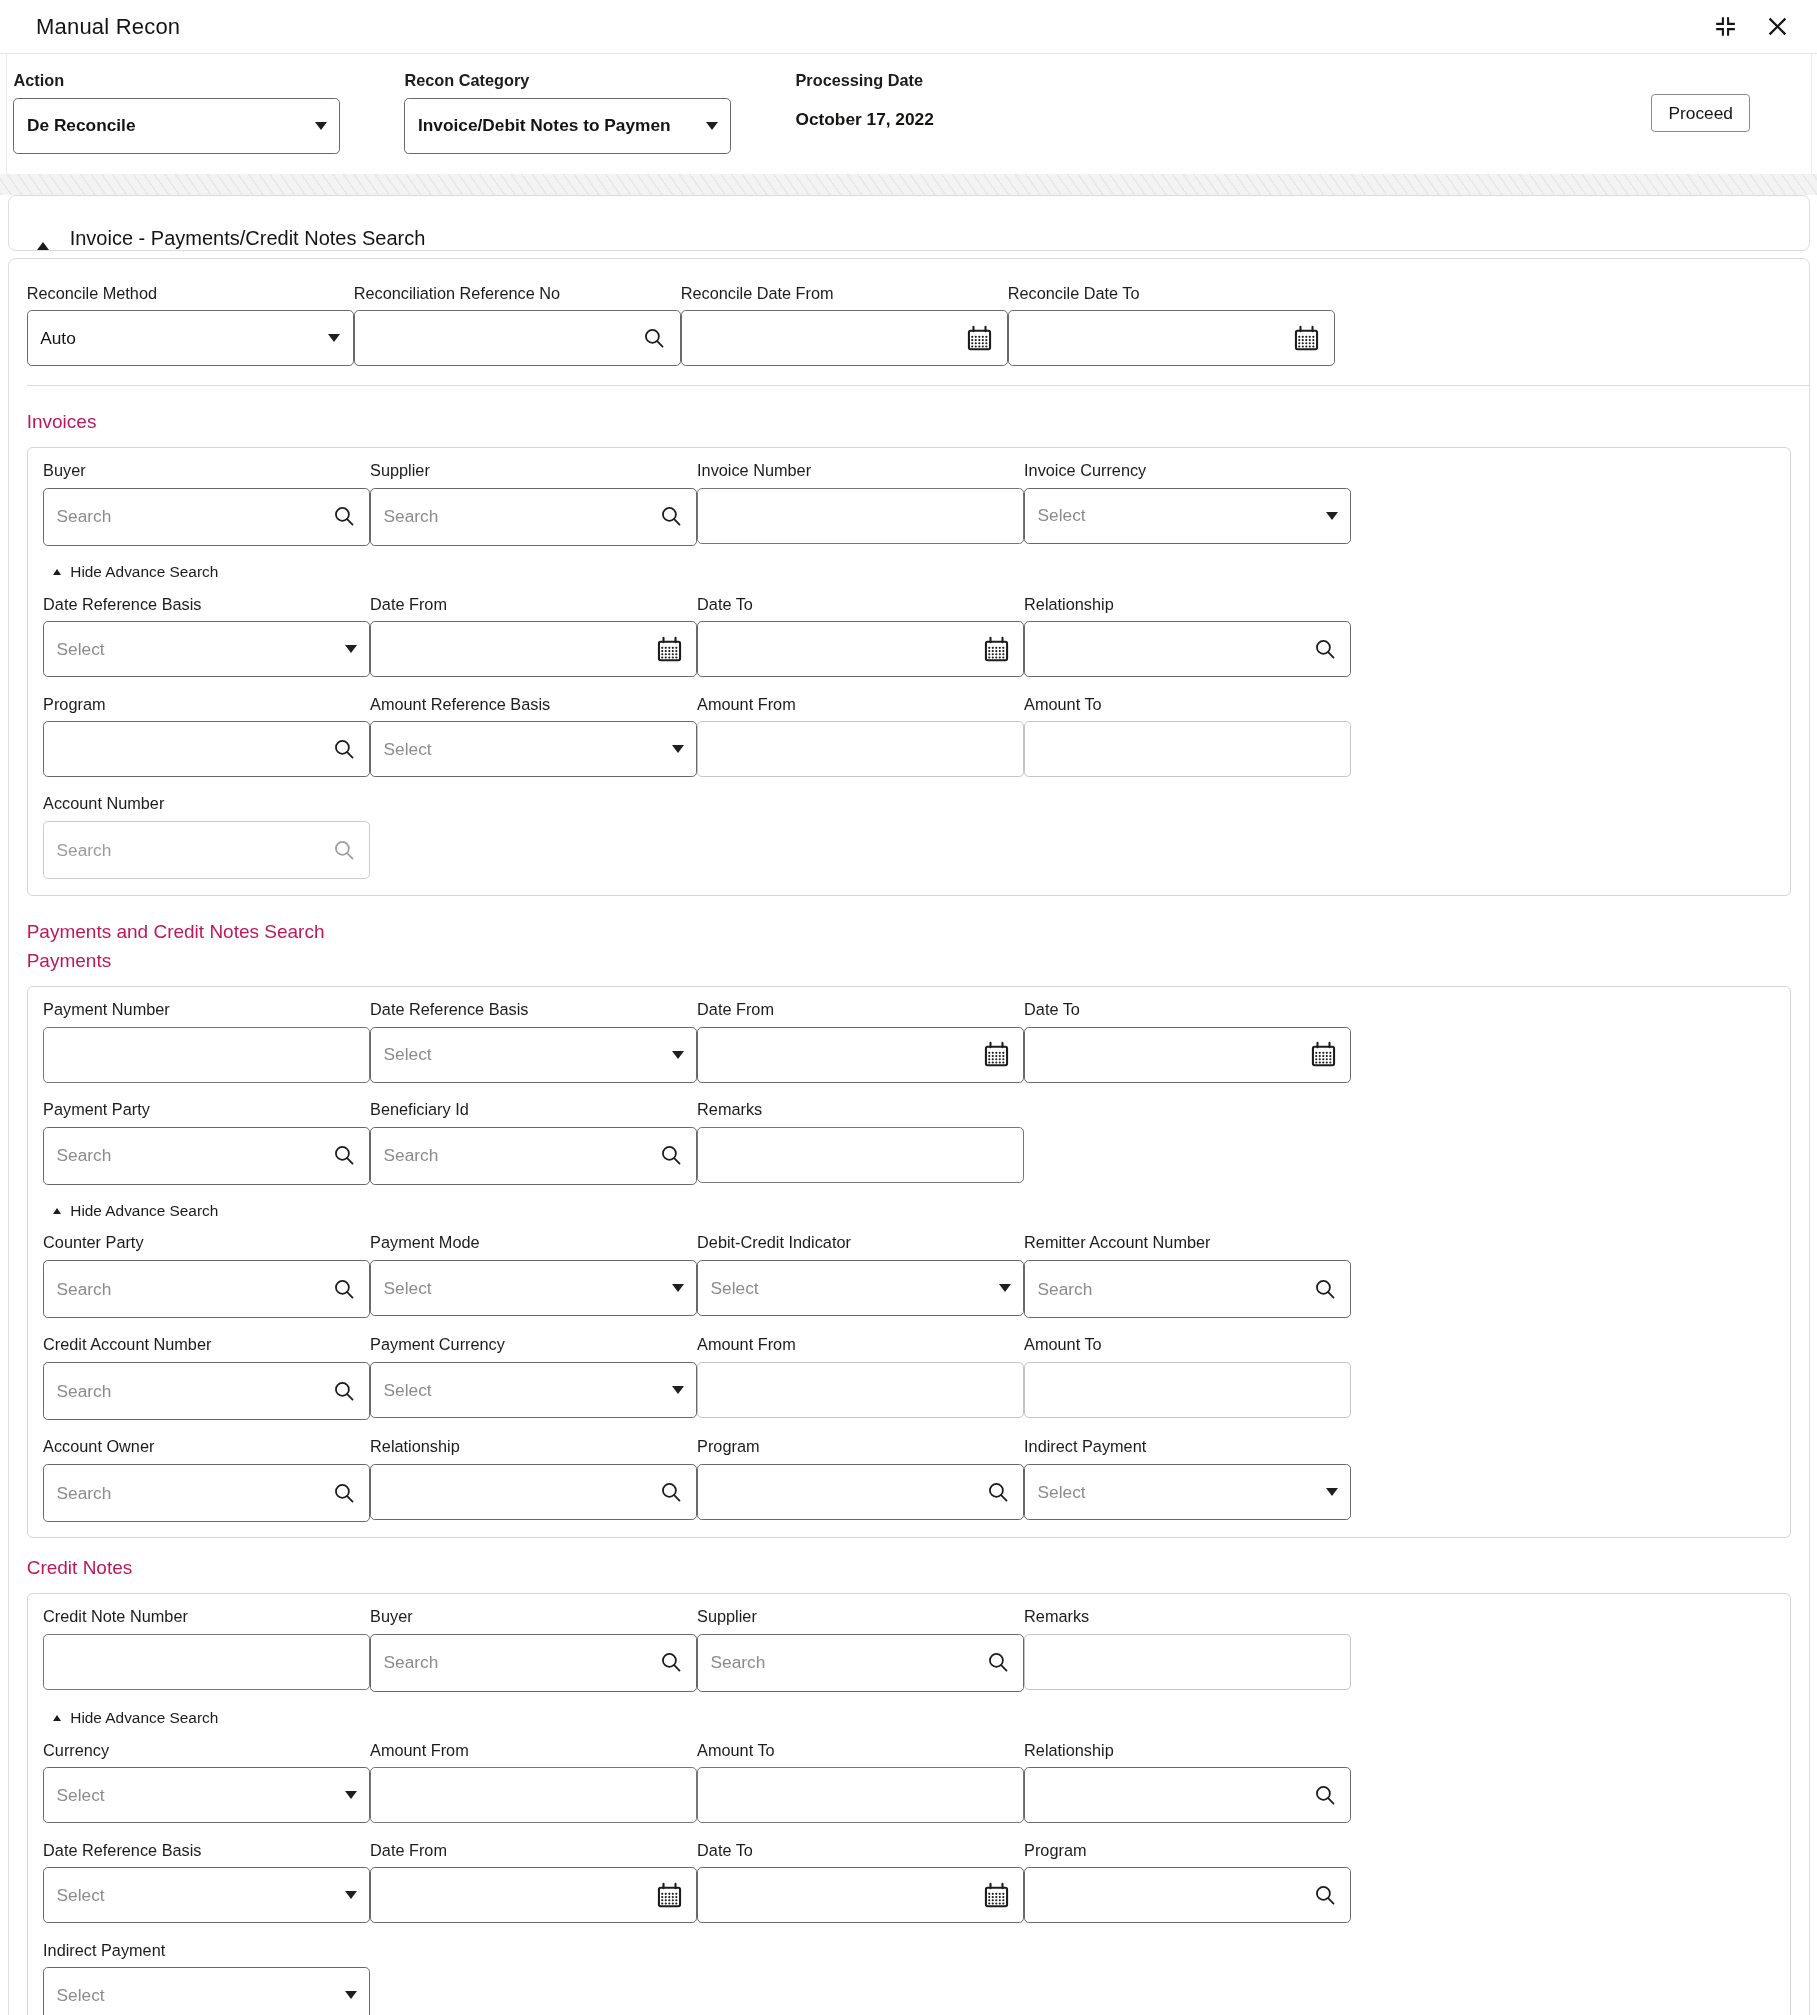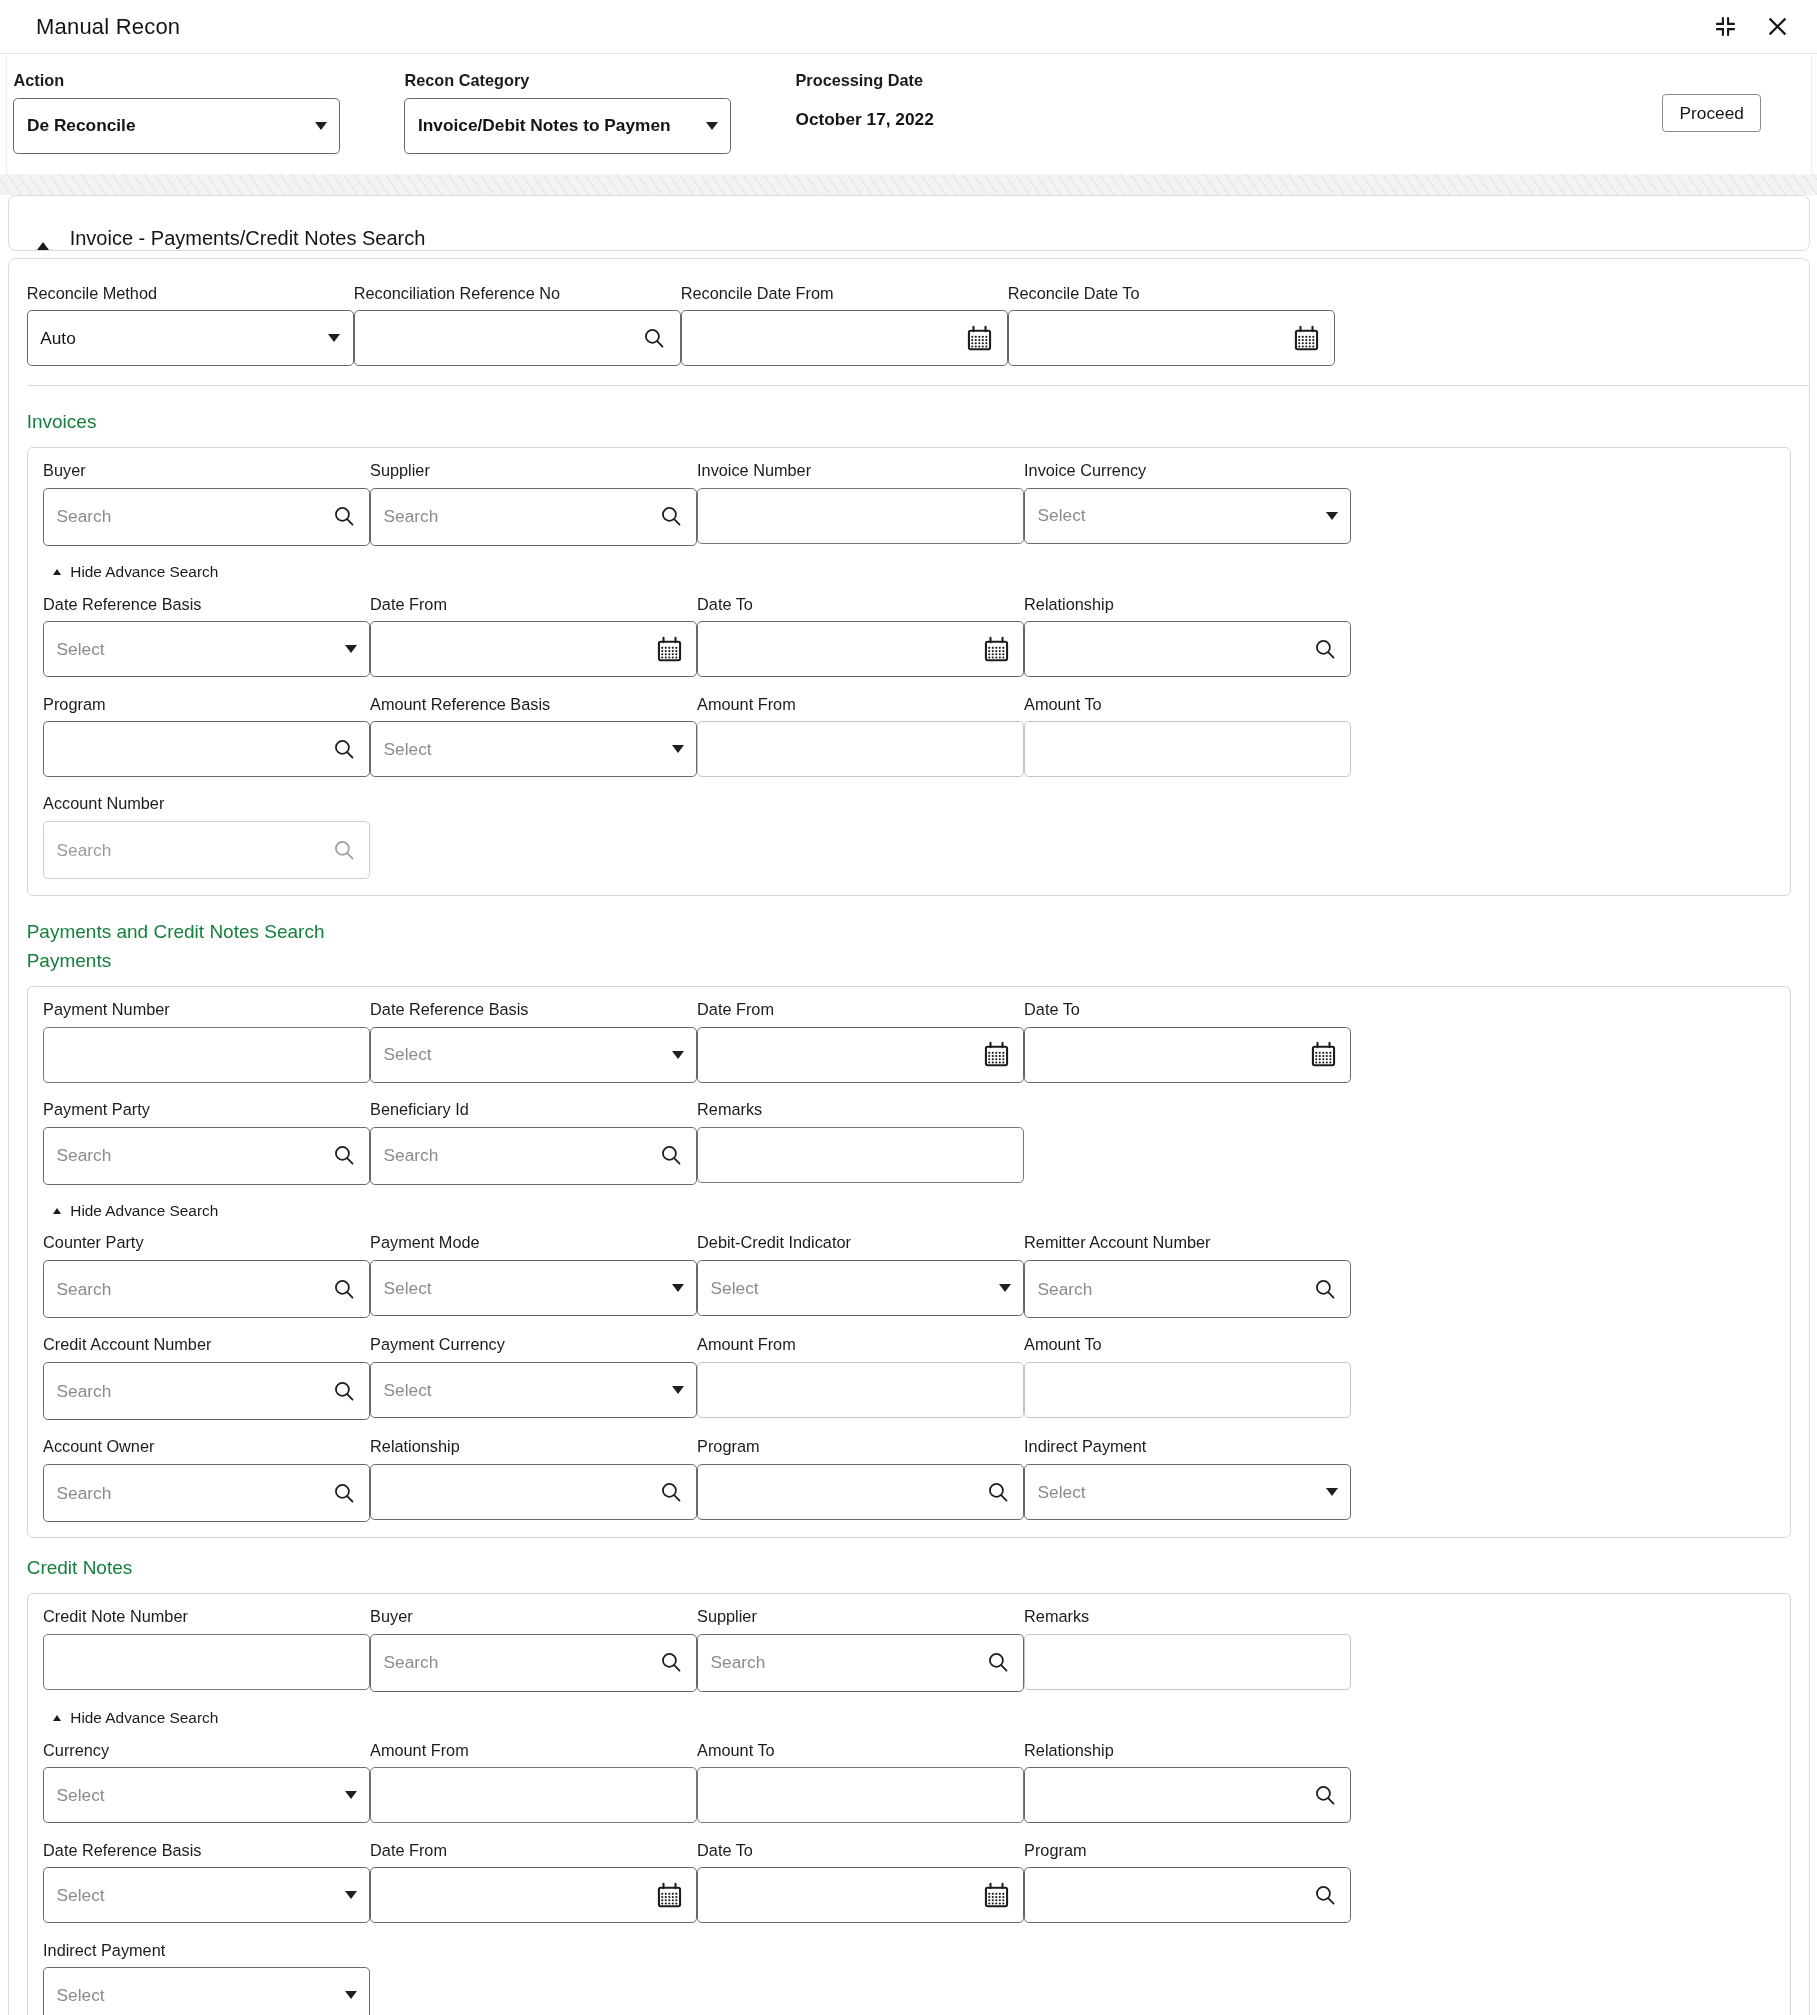--- a/index.html
+++ b/index.html
@@ -27,21 +27,21 @@
   }
   .grid4{ display:grid; grid-template-columns:repeat(4,327px); align-items:start; }
   .toolbar .grid4{ column-gap:64px;font-weight:bold; }
   .field label{ display:block; font-size:16.3px; line-height:19px; color:#1c1c1c; margin-bottom:7.7px; }
   .static-value{ font-size:17.3px; color:#161513; padding-top:10.6px; }
   .btn{
     display:inline-flex; align-items:center; justify-content:center;
     height:38px; padding:0 16.3px; background:#fff; border:1px solid #8a8a8a;
     border-radius:3.8px; font-size:17.3px; color:#161513; font-family:inherit; cursor:pointer;
   }
-  .proceed{ position:absolute; right:50px; top:40px; }
+  .proceed{ position:absolute; right:61px; top:40px; }
 
   
   .hatch{
     height:21px; width:100%; background:#f3f3f3;
     background-image:repeating-linear-gradient(55deg, rgba(0,0,0,0.05) 0 1.4px, transparent 1.4px 8.6px);
   }
 
   
   .card{ margin:0 7.7px; background:#fff; border:1px solid #dcdcdc; border-radius:7.7px; }
   .section-head{ height:56px; display:flex; align-items:flex-end; padding-left:28px; cursor:pointer; }
@@ -65,21 +65,21 @@
   .ctl .ic{ margin-left:auto; flex:0 0 auto; }
   .caret{ margin-left:auto; width:0; height:0; border-left:6.7px solid transparent; border-right:6.7px solid transparent; border-top:8.6px solid #1f1f1f; }
   svg.ic{ width:25px; height:25px; stroke:#1c1c1c; fill:none; stroke-width:1.7; stroke-linecap:round; }
   svg.ic.cal{ width:29px; height:29px; stroke-width:2; }
   svg.ic.cal .dots circle{ fill:#1c1c1c; stroke:none; }
   svg.ic.dim{ stroke:#9e9e9e; }
 
   
   .recon-row{ padding:25px 0 0 18px; }
   .divider{ border-bottom:1px solid #dbdbdb; margin-top:19px; }
-  .grp-heading{ font-size:19px; color:#15803d; margin:25px 0 13.4px 18px; }
+  .grp-heading{ font-size:19px; color:#be185d; margin:25px 0 13.4px 18px; }
   .grp-heading.tight{ margin:25px 0 5.8px 18px; }
   .grp-heading.sub{ margin:7.7px 0 13.4px 18px; }
   .grp-box{ margin:0 18px; border:1px solid #d5d5d5; border-radius:5.8px; padding:13.4px 15.4px 15.4px 15.4px; }
   .row{ margin-bottom:17.3px; }
   .row:last-child{ margin-bottom:0; }
   .adv-toggle{ display:flex; align-items:center; margin:1.9px 0 13.4px 9.6px; cursor:pointer; }
   .adv-toggle .adv-label{ font-size:15.4px; margin-left:9.6px; color:#1c1c1c; }
 
   
   .footer-card{ margin-top:11.5px; height:56px; display:flex; align-items:center; padding-left:39px; }

